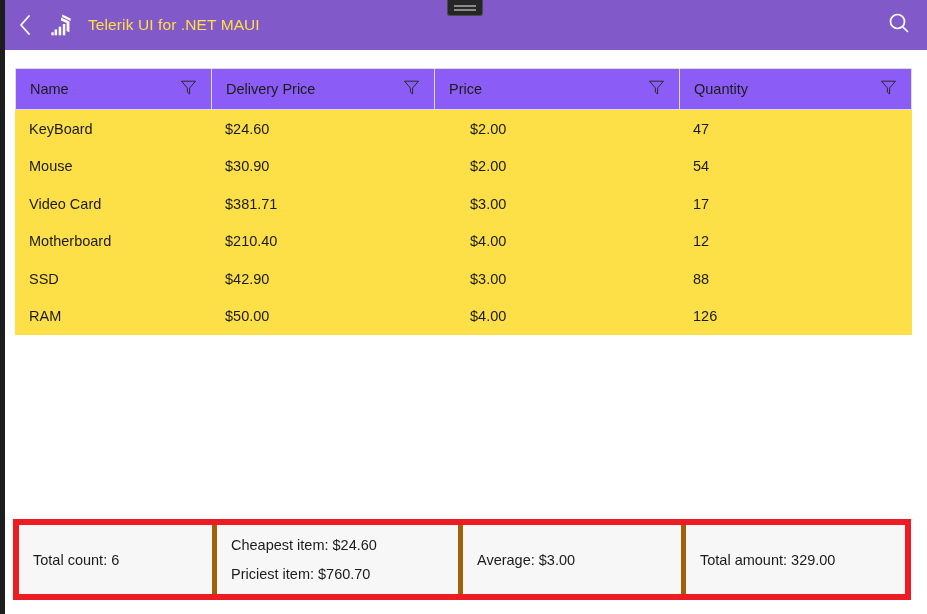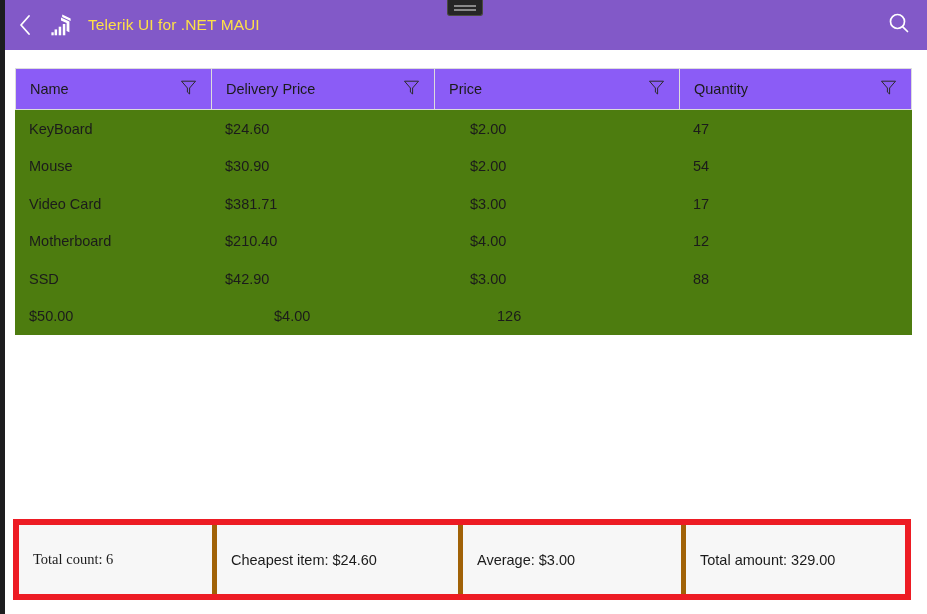--- a/index.html
+++ b/index.html
@@ -117,21 +117,21 @@
     font-size: 14.5px;
     color: #1b1b1b;
     white-space: nowrap;
   }
 
   .col-0 { width: 196px; }
   .col-1 { width: 245px; }
   .col-2 { width: 223px; }
   .col-3 { width: 231px; }
 
-  .grid-body { background: #4d7c0f; }
+  .grid-body { background: #fde047; }
 
   .grid-row {
     display: flex;
     height: 37.5px;
     align-items: center;
   }
 
   .cell {
     font-size: 14.5px;
     color: #1b1b1b;
@@ -165,21 +165,21 @@
     display: flex;
     flex-direction: column;
     justify-content: center;
     gap: 13px;
     padding-left: 14px;
     border-right: 5px solid #a16207;
     height: 100%;
   }
   .scell:last-child { border-right: none; }
 
-  .s0 { width: 198px; font-family: Liberation Serif, serif; }
+  .s0 { width: 198px; }
   .s1 { width: 246px; }
   .s2 { width: 223px; }
   .s3 { width: 219px; }
 
   .sline {
     font-size: 14.5px;
     color: #1b1b1b;
     white-space: nowrap;
   }
 </style>
@@ -304,37 +304,39 @@
       </div>
 
       <div class="grid-row">
         <div class="cell c0">SSD</div>
         <div class="cell c1">$42.90</div>
         <div class="cell c2">$3.00</div>
         <div class="cell c3">88</div>
       </div>
 
       <div class="grid-row">
+        <div class="cell c0">RAM</div>
         <div class="cell c1">$50.00</div>
         <div class="cell c2">$4.00</div>
         <div class="cell c3">126</div>
       </div>
 
     </div>
   </div>
 
   <div class="summary-wrap">
     <div class="summary-row">
 
       <div class="scell s0">
         <div class="sline">Total count:  6</div>
       </div>
 
       <div class="scell s1">
         <div class="sline">Cheapest item:  $24.60</div>
+        <div class="sline">Priciest item:  $760.70</div>
       </div>
 
       <div class="scell s2">
         <div class="sline">Average:  $3.00</div>
       </div>
 
       <div class="scell s3">
         <div class="sline">Total amount:  329.00</div>
       </div>
 

